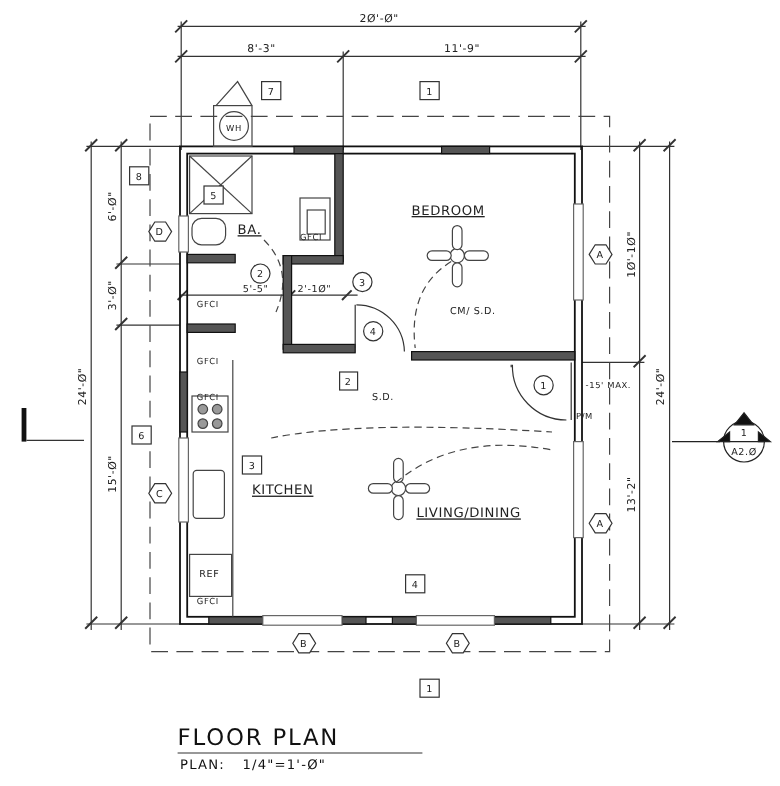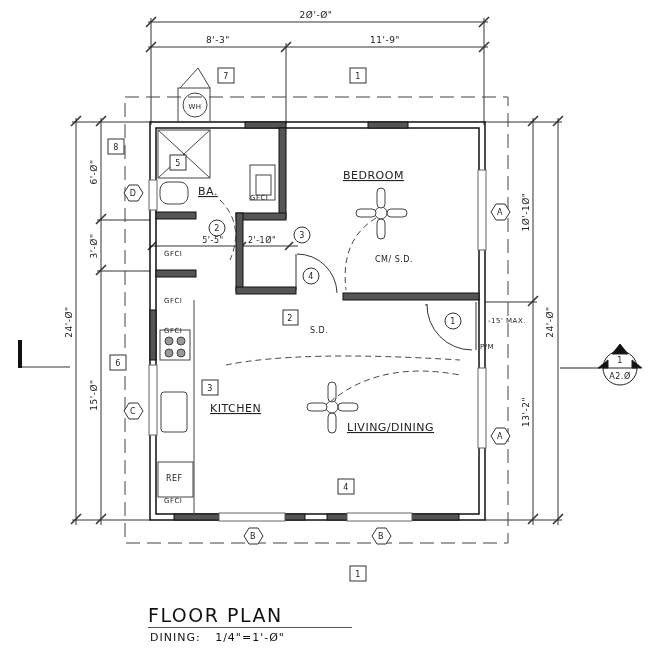--- a/index.html
+++ b/index.html
@@ -244,15 +244,15 @@
     <text class="t" x="381" y="539" font-size="8" text-anchor="middle">B</text>
     <text class="t" x="133" y="414" font-size="8" text-anchor="middle">C</text>
     <text class="t" x="133" y="196" font-size="8" text-anchor="middle">D</text>
     <text class="t" x="620" y="363" font-size="8" text-anchor="middle">1</text>
     <text class="t" x="620" y="379" font-size="8" text-anchor="middle">A2.Ø</text>
   </g>
 </svg>
 
 <div class="title">FLOOR PLAN</div>
 <div class="scale">
-  <span>DINING:</span>
+  <span>PLAN:</span>
   <span style="margin-left:10px">1/4"=1'-Ø"</span>
 </div>
 
 </body></html>

